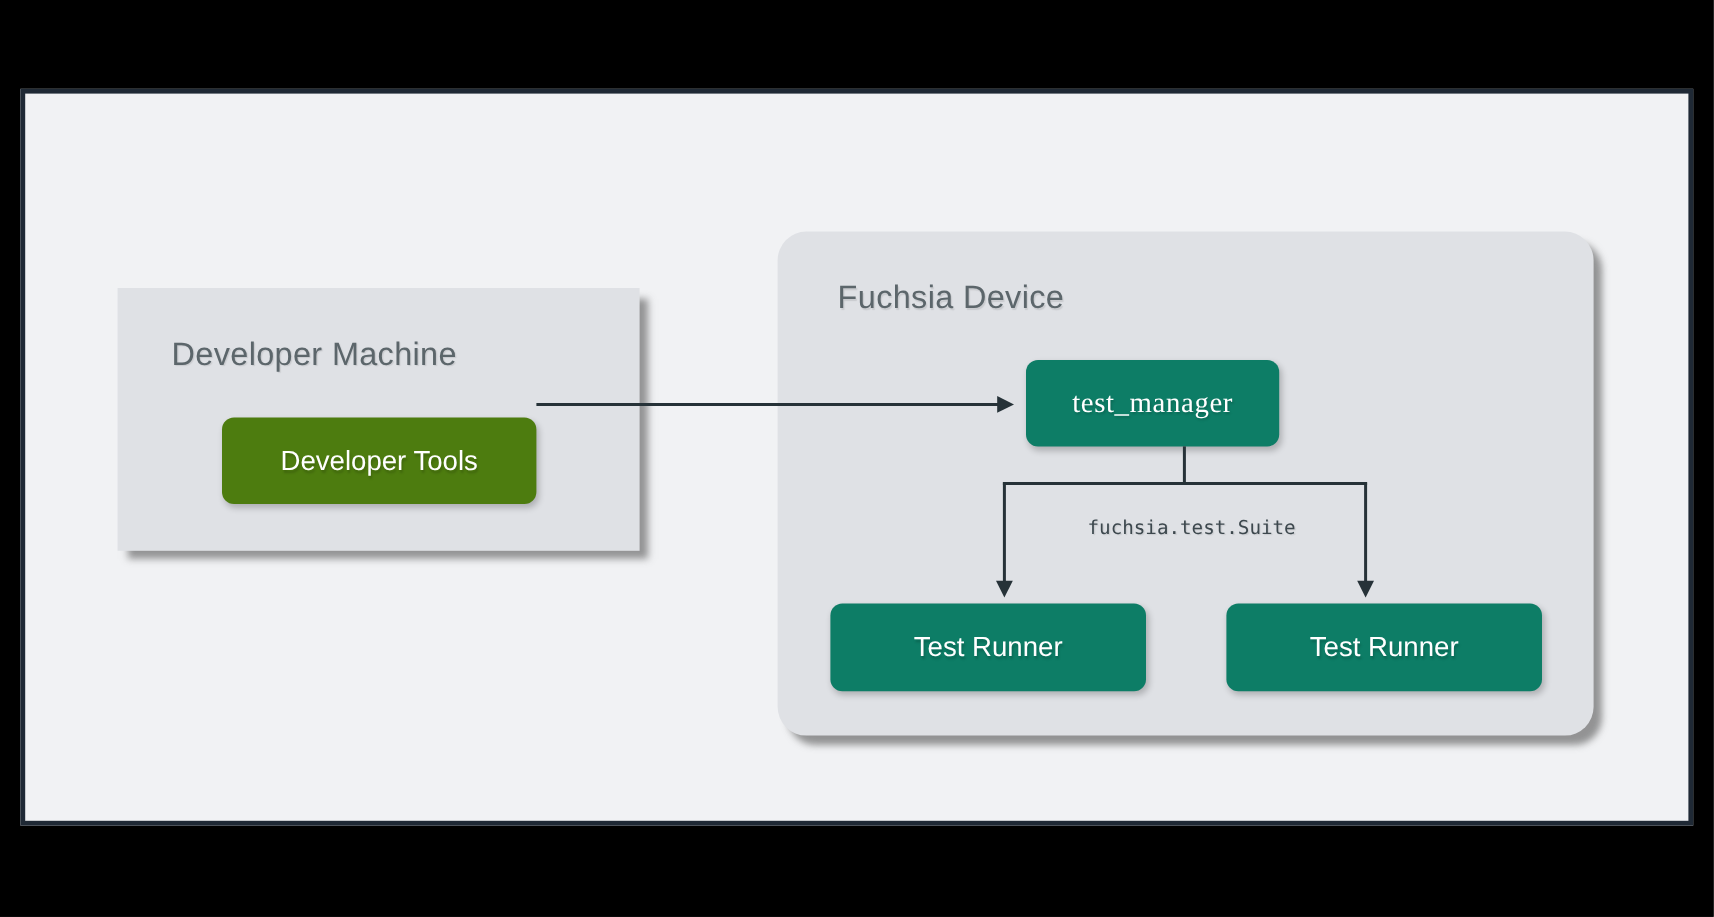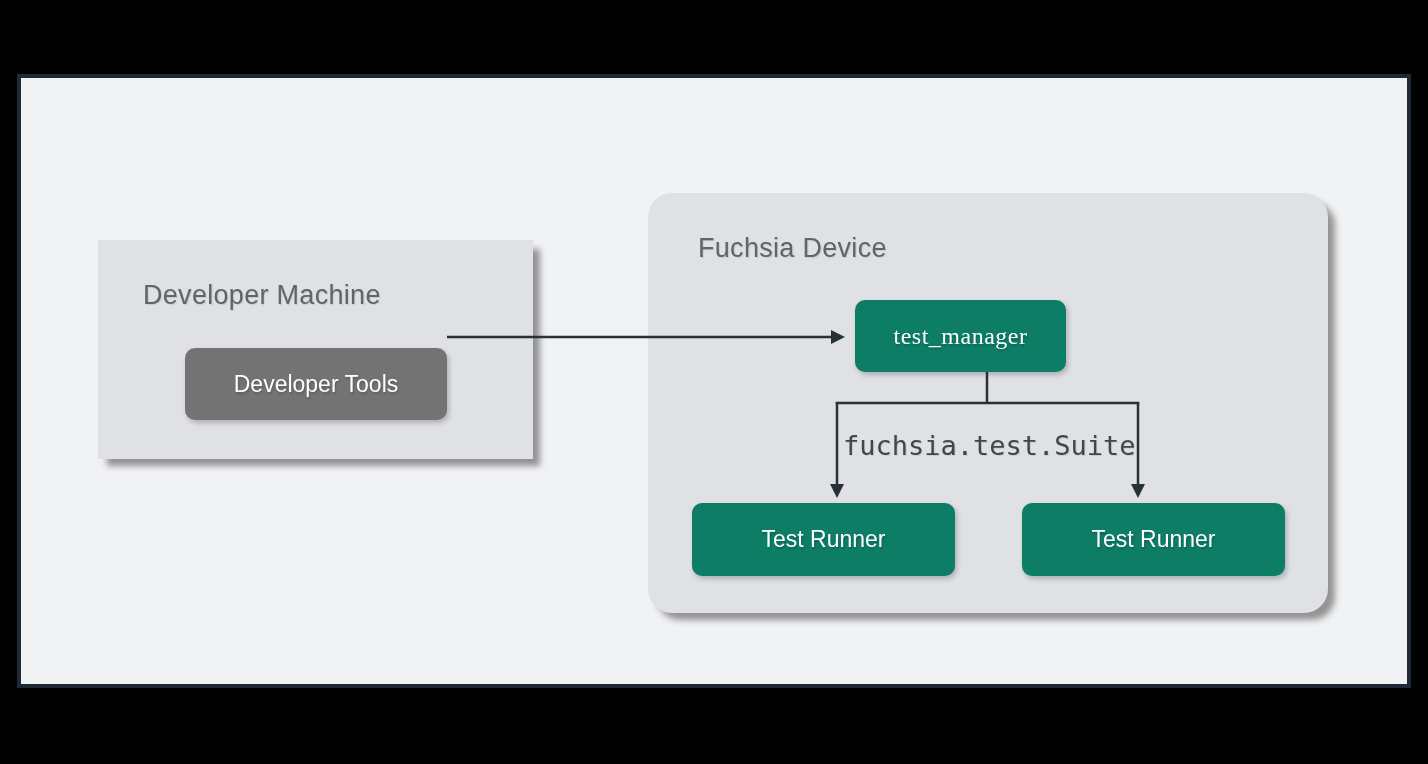--- a/index.html
+++ b/index.html
@@ -53,44 +53,44 @@
     left: 207px; top: 107px; width: 211px; height: 72px;
     font-family: Liberation Serif, serif;
     font-size: 24px;
     letter-spacing: 0.5px;
   }
   .node-runner-left  { left: 44px;  top: 310px; width: 263px; height: 73px; }
   .node-runner-right { left: 374px; top: 310px; width: 263px; height: 73px; }
   .protocol-label {
     position: absolute;
     left: 195px; top: 237px; width: 300px;
-    text-align: left;
+    text-align: center;
     font-family: "DejaVu Sans Mono", monospace;
-    font-size: 27px;
+    font-size: 16px;
     color: #3d484e;
     text-shadow: 1px 1px 1px rgba(0,0,0,0.10);
     white-space: nowrap;
   }
   svg.connectors {
     position: absolute;
     left: 0; top: 0;
     width: 1386px; height: 606px;
     pointer-events: none;
   }
   svg.connectors line { stroke: #263238; stroke-width: 2.5; }
   svg.connectors polygon { fill: #263238; }
 </style>
 </head>
 <body>
 
 <div class="frame">
 
   <div class="panel panel-dev">
     <div class="panel-title">Developer Machine</div>
-    <div class="node node-blue node-dev-tools" style="background: #737373;">Developer Tools</div>
+    <div class="node node-blue node-dev-tools" style="background: #4d7c0f;">Developer Tools</div>
   </div>
 
   <div class="panel panel-fuchsia">
     <div class="panel-title">Fuchsia Device</div>
     <div class="node node-green node-test-manager" style="background: rgb(13, 125, 102);">test_manager</div>
     <div class="protocol-label">fuchsia.test.Suite</div>
     <div class="node node-green node-runner-left" style="background: rgb(13, 125, 102);">Test Runner</div>
     <div class="node node-green node-runner-right" style="background: rgb(13, 125, 102);">Test Runner</div>
   </div>
 

